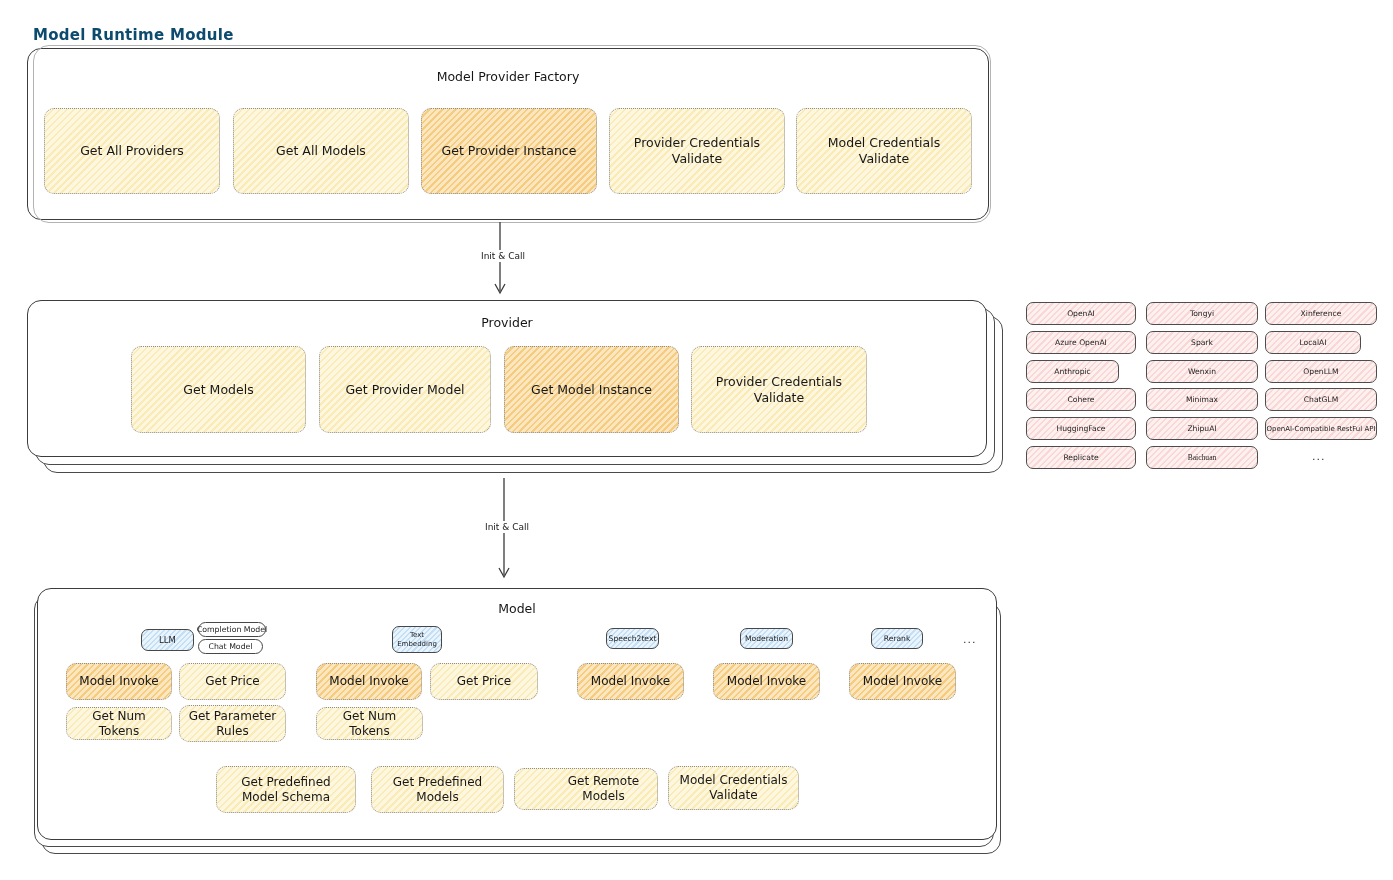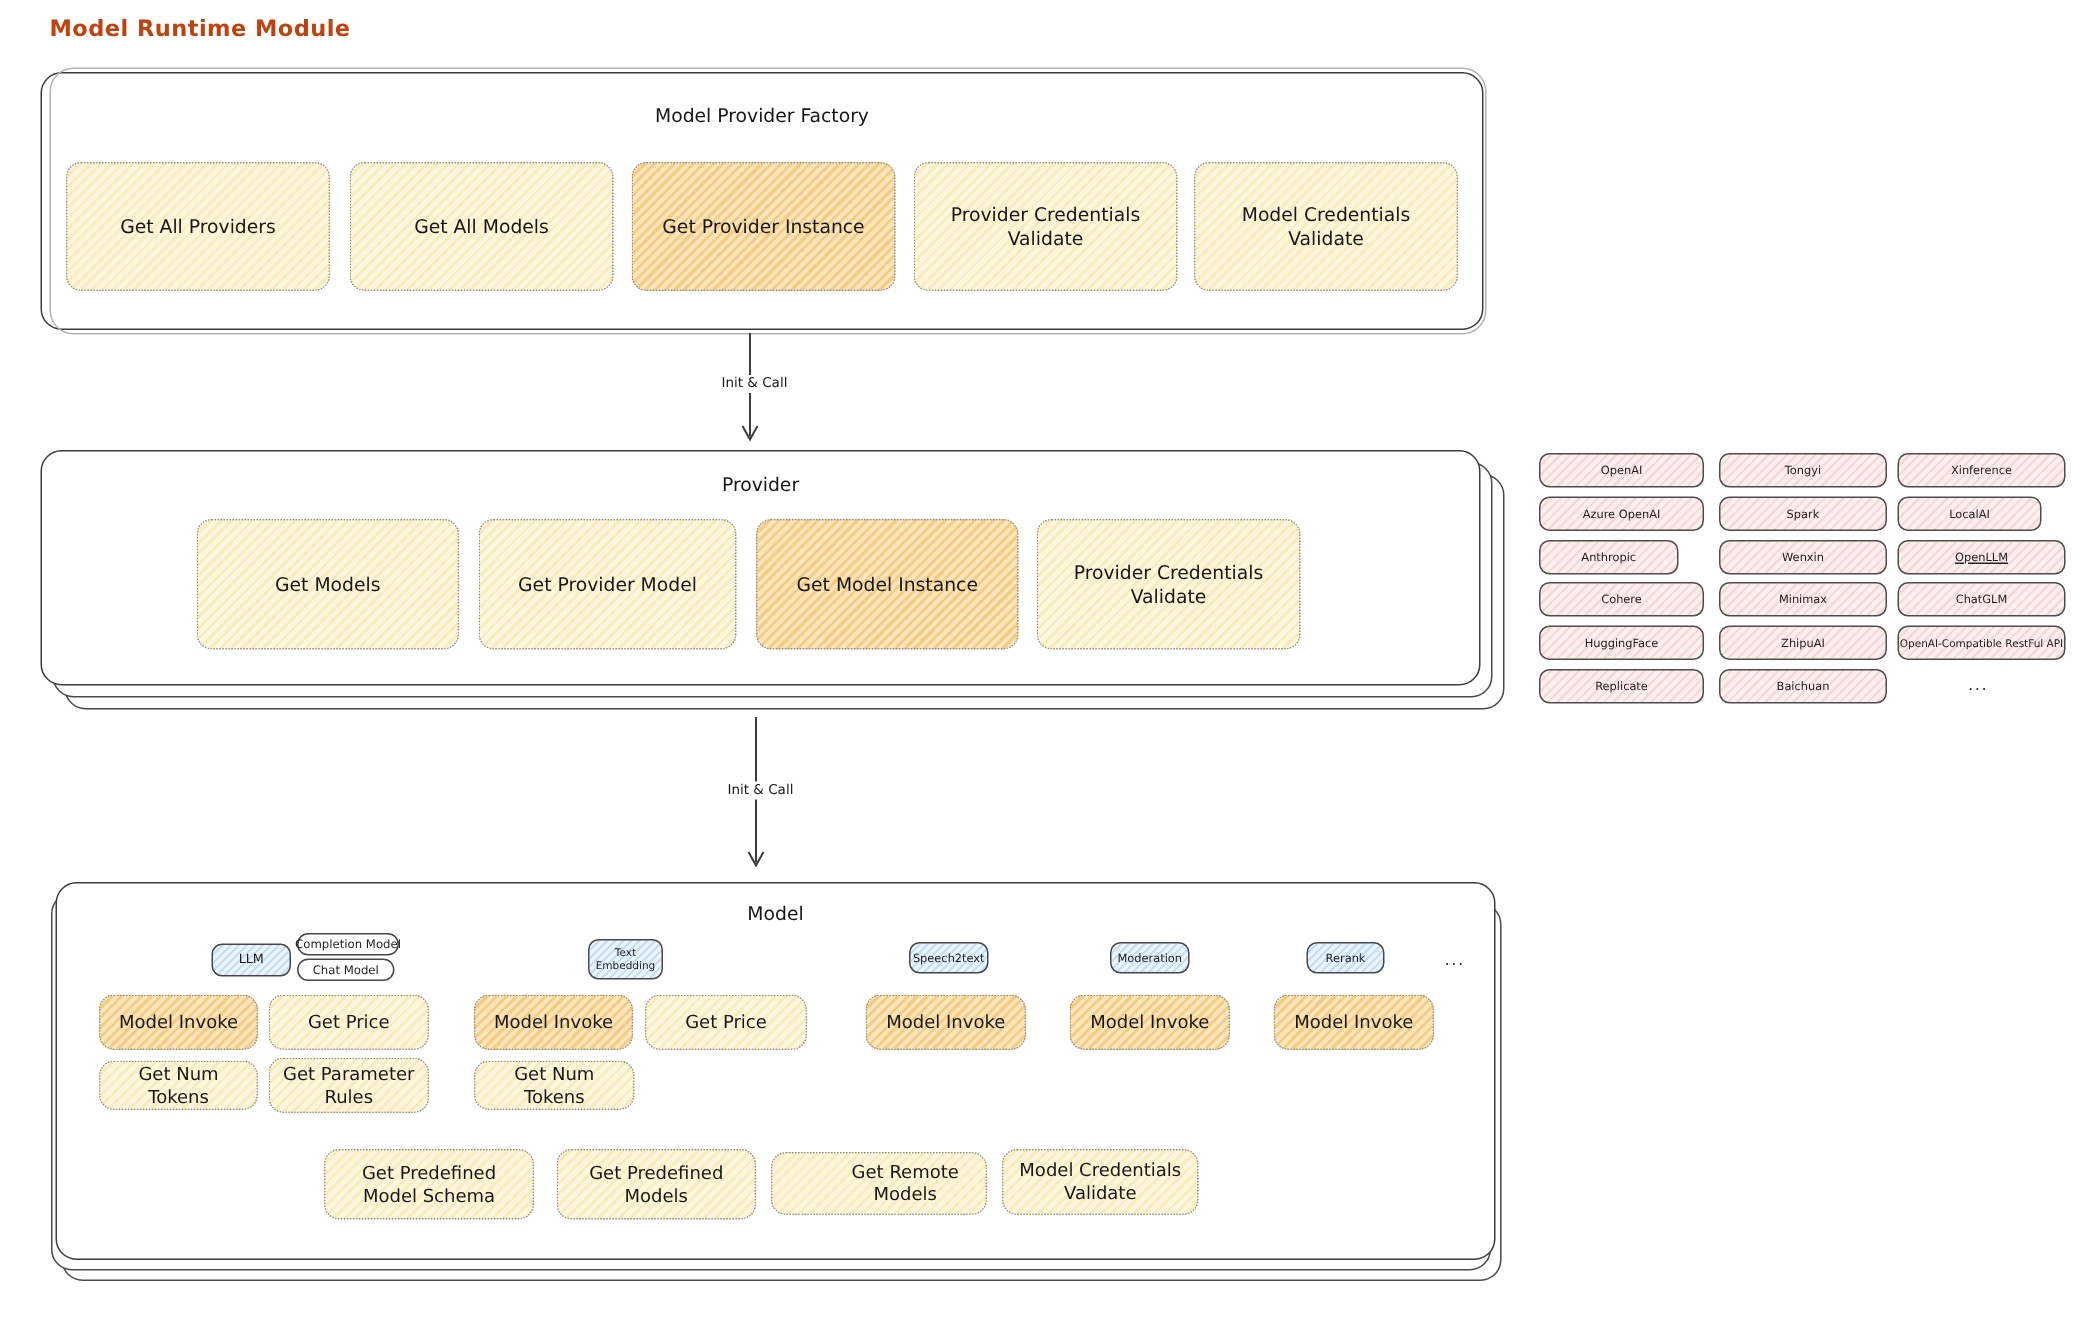--- a/index.html
+++ b/index.html
@@ -3,21 +3,21 @@
 <meta charset="utf-8">
 <style>
   html,body{margin:0;padding:0;}
   body{
     width:1393px;height:880px;position:relative;background:#ffffff;
     font-family:"DejaVu Sans","Liberation Sans",sans-serif;color:#1c1c1c;
     overflow:hidden;
   }
   .abs{position:absolute;}
   .page-title{
-    left:33px;top:10px;font-size:15px;font-weight:bold;letter-spacing:.3px;color:#c2410c;
+    left:33px;top:26px;font-size:15px;font-weight:bold;letter-spacing:.3px;color:#0c4a6e;
   }
   
   .panel{
     position:absolute;background:#fff;border:1.4px solid #3c3c3c;border-radius:14px;
   }
   .panel.sketch::after{
     content:"";position:absolute;left:5px;right:-3px;top:-4px;bottom:-4px;
     border:1px solid #b3b3b3;border-radius:16px;pointer-events:none;
   }
   .layer{position:absolute;background:#fff;border:1.2px solid #4a4a4a;border-radius:14px;}
@@ -137,31 +137,31 @@
     </div>
   <div class="pcell" style="left:1146px;top:360px;width:112px;height:23px;">
       <span>Wenxin</span>
     </div>
   <div class="pcell" style="left:1146px;top:388px;width:112px;height:23px;">
       <span>Minimax</span>
     </div>
   <div class="pcell" style="left:1146px;top:417px;width:112px;height:23px;">
       <span>ZhipuAI</span>
     </div>
-  <div class="pcell" style="left:1146px;top:446px;width:112px;height:23px;">
+  <div class="pcell" style="left:1146px;top:446px;width:112px;height:23px;font-family:Liberation Serif, serif;">
       <span>Baichuan</span>
     </div>
 
   <div class="pcell" style="left:1265px;top:302px;width:112px;height:23px;">
       <span>Xinference</span>
     </div>
   <div class="pcell" style="left:1265px;top:331px;width:96px;height:23px;">
       <span>LocalAI</span>
     </div>
-  <div class="pcell" style="left:1265px;top:360px;width:112px;height:23px;text-decoration:underline;">
+  <div class="pcell" style="left:1265px;top:360px;width:112px;height:23px;">
       <span>OpenLLM</span>
     </div>
   <div class="pcell" style="left:1265px;top:388px;width:112px;height:23px;">
       <span>ChatGLM</span>
     </div>
   <div class="pcell" style="left:1265px;top:417px;width:112px;height:23px;font-size:7px;">
       <span>OpenAI-Compatible RestFul API</span>
     </div>
   <div class="dots" style="left:1312px;top:450px;">...</div>
 </div>

